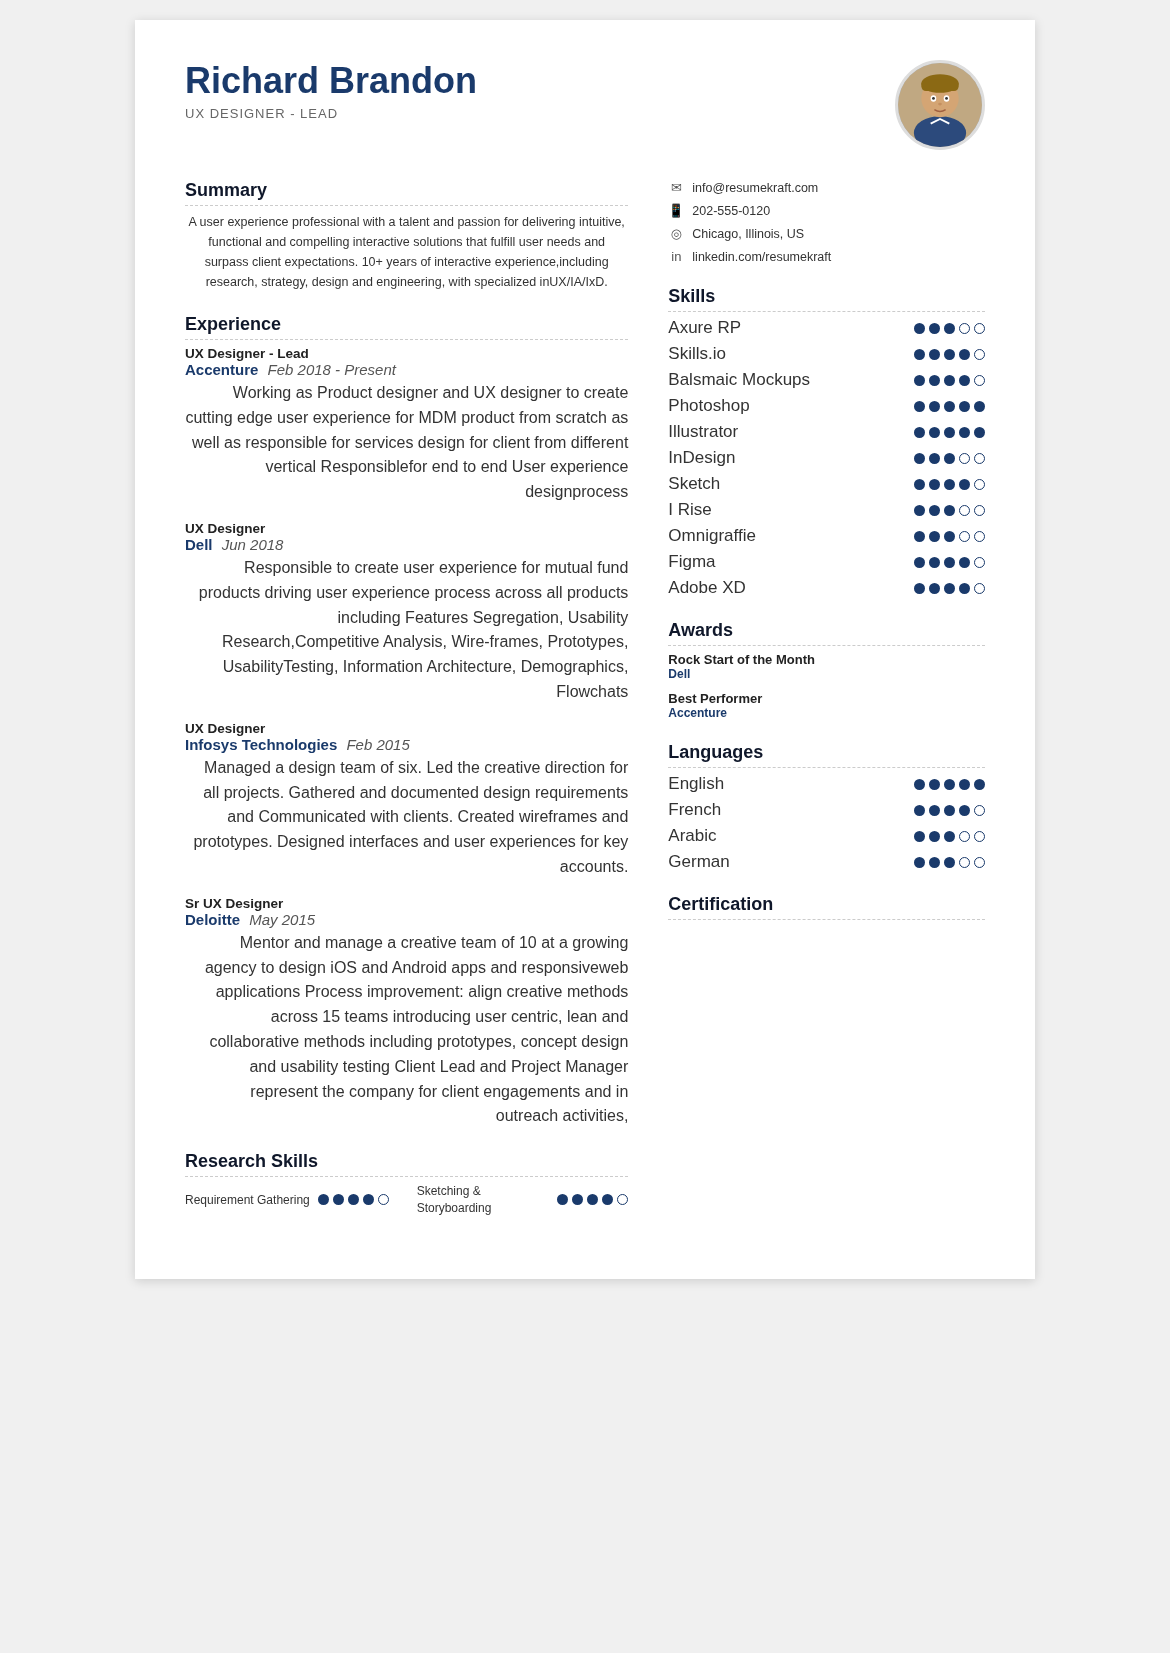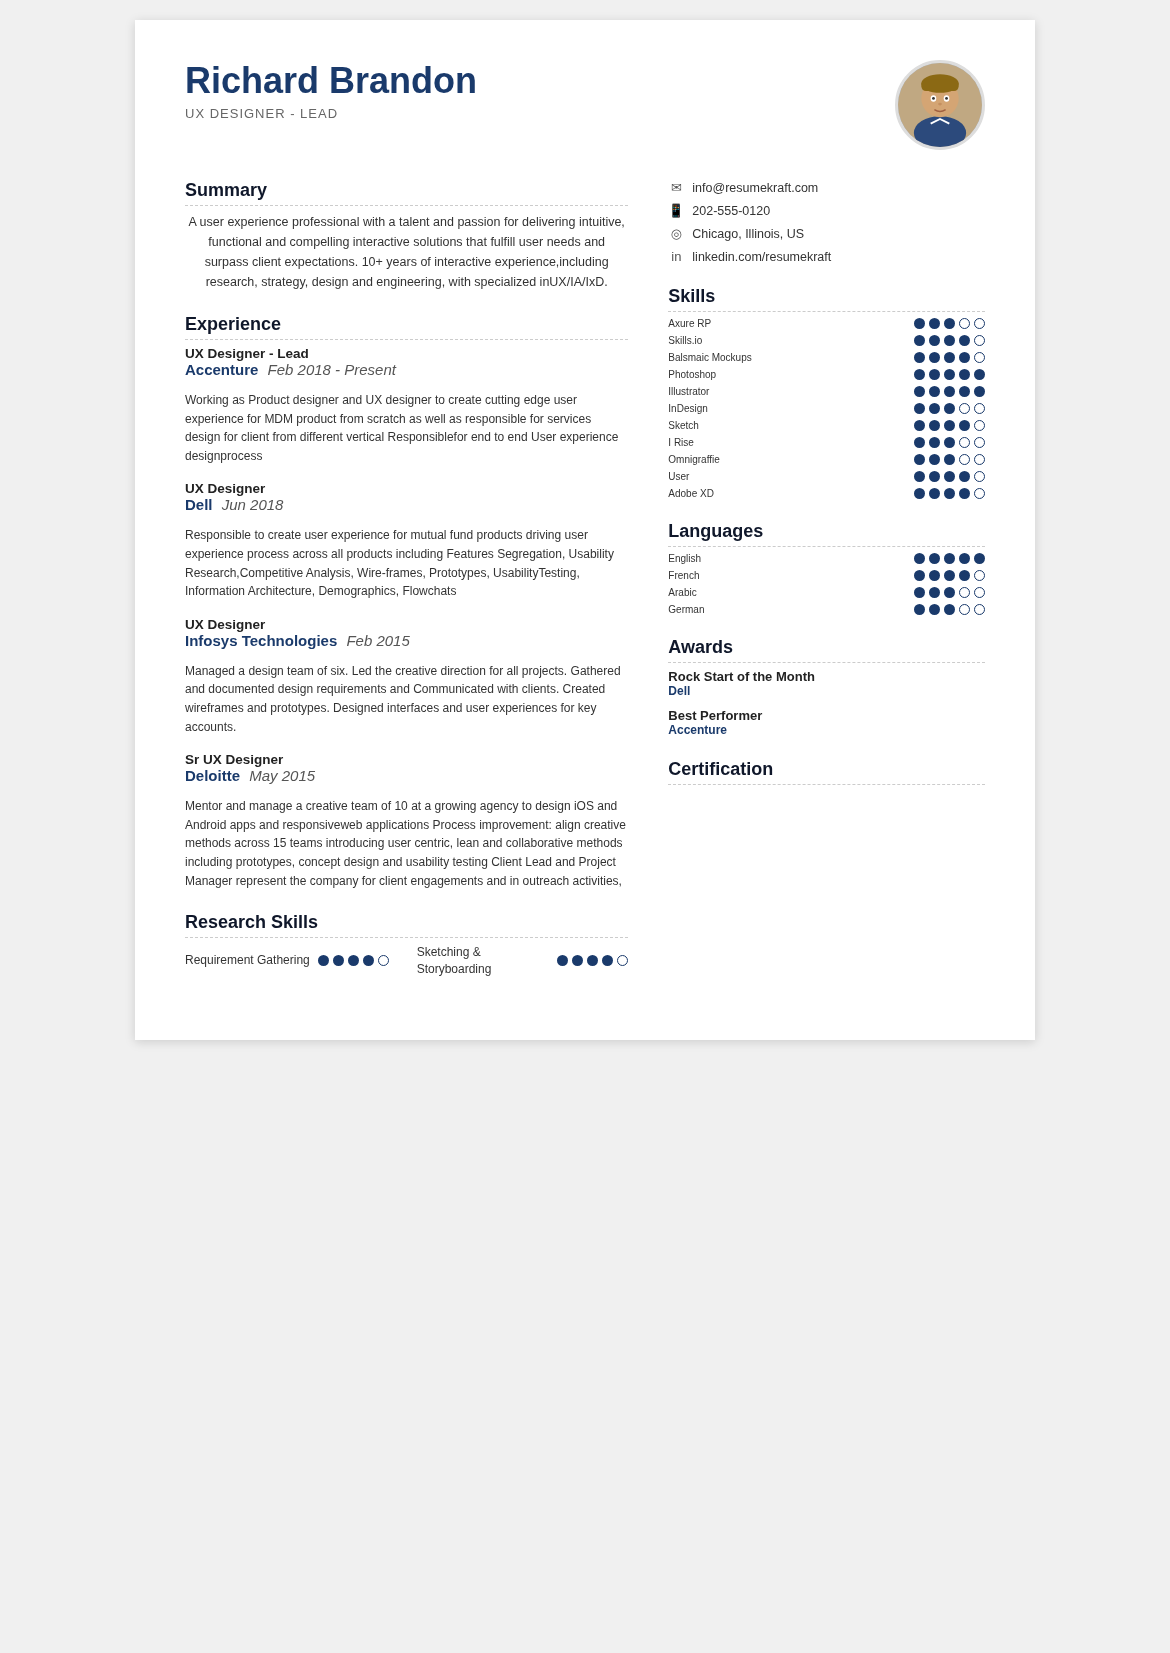--- a/index.html
+++ b/index.html
@@ -91,35 +91,36 @@
     .exp-company span.company-name {
       font-weight: bold;
       color: #1a3a6b;
     }
     .exp-company span.date {
       font-style: italic;
       color: #555;
       margin-left: 5px;
     }
     .exp-desc {
-      font-size: 12px;
+      font-size: 16px;
       color: #333;
       line-height: 1.55;
-      margin-top: 13px;
+      margin-top: 3px;
+      text-align: right;
     }
 
     
     .skill-item {
       display: flex;
       align-items: center;
       justify-content: space-between;
       margin-bottom: 6px;
     }
     .skill-name {
-      font-size: 10px;
+      font-size: 17px;
       color: #333;
       min-width: 90px;
     }
     .dots {
       display: flex;
       gap: 4px;
     }
     .dot {
       width: 11px;
       height: 11px;
@@ -395,82 +396,36 @@
               <div class="skill-name">Omnigraffie</div>
               <div class="dots">
                 <div class="dot filled"></div>
                 <div class="dot filled"></div>
                 <div class="dot filled"></div>
                 <div class="dot empty"></div>
                 <div class="dot empty"></div>
               </div>
             </div>
             <div class="skill-item">
-              <div class="skill-name">User</div>
+              <div class="skill-name">Figma</div>
               <div class="dots">
                 <div class="dot filled"></div>
                 <div class="dot filled"></div>
                 <div class="dot filled"></div>
                 <div class="dot filled"></div>
                 <div class="dot empty"></div>
               </div>
             </div>
             <div class="skill-item">
               <div class="skill-name">Adobe XD</div>
               <div class="dots">
                 <div class="dot filled"></div>
                 <div class="dot filled"></div>
                 <div class="dot filled"></div>
                 <div class="dot filled"></div>
-                <div class="dot empty"></div>
-              </div>
-            </div>
-          </div>
-      </div>
-
-      <div class="section">
-        <div class="section-title">Languages</div>
-        <div id="languages-container">
-            <div class="skill-item">
-              <div class="skill-name">English</div>
-              <div class="dots">
-                <div class="dot filled"></div>
-                <div class="dot filled"></div>
-                <div class="dot filled"></div>
-                <div class="dot filled"></div>
-                <div class="dot filled"></div>
-              </div>
-            </div>
-            <div class="skill-item">
-              <div class="skill-name">French</div>
-              <div class="dots">
-                <div class="dot filled"></div>
-                <div class="dot filled"></div>
-                <div class="dot filled"></div>
-                <div class="dot filled"></div>
-                <div class="dot empty"></div>
-              </div>
-            </div>
-            <div class="skill-item">
-              <div class="skill-name">Arabic</div>
-              <div class="dots">
-                <div class="dot filled"></div>
-                <div class="dot filled"></div>
-                <div class="dot filled"></div>
-                <div class="dot empty"></div>
-                <div class="dot empty"></div>
-              </div>
-            </div>
-            <div class="skill-item">
-              <div class="skill-name">German</div>
-              <div class="dots">
-                <div class="dot filled"></div>
-                <div class="dot filled"></div>
-                <div class="dot filled"></div>
-                <div class="dot empty"></div>
                 <div class="dot empty"></div>
               </div>
             </div>
           </div>
       </div>
 
       <div class="section">
         <div class="section-title">Awards</div>
         <div id="awards-container">
             <div class="award-item">
@@ -478,17 +433,63 @@
               <div class="award-org">Dell</div>
             </div>
             <div class="award-item">
               <div class="award-title">Best Performer</div>
               <div class="award-org">Accenture</div>
             </div>
           </div>
       </div>
 
       <div class="section">
+        <div class="section-title">Languages</div>
+        <div id="languages-container">
+            <div class="skill-item">
+              <div class="skill-name">English</div>
+              <div class="dots">
+                <div class="dot filled"></div>
+                <div class="dot filled"></div>
+                <div class="dot filled"></div>
+                <div class="dot filled"></div>
+                <div class="dot filled"></div>
+              </div>
+            </div>
+            <div class="skill-item">
+              <div class="skill-name">French</div>
+              <div class="dots">
+                <div class="dot filled"></div>
+                <div class="dot filled"></div>
+                <div class="dot filled"></div>
+                <div class="dot filled"></div>
+                <div class="dot empty"></div>
+              </div>
+            </div>
+            <div class="skill-item">
+              <div class="skill-name">Arabic</div>
+              <div class="dots">
+                <div class="dot filled"></div>
+                <div class="dot filled"></div>
+                <div class="dot filled"></div>
+                <div class="dot empty"></div>
+                <div class="dot empty"></div>
+              </div>
+            </div>
+            <div class="skill-item">
+              <div class="skill-name">German</div>
+              <div class="dots">
+                <div class="dot filled"></div>
+                <div class="dot filled"></div>
+                <div class="dot filled"></div>
+                <div class="dot empty"></div>
+                <div class="dot empty"></div>
+              </div>
+            </div>
+          </div>
+      </div>
+
+      <div class="section">
         <div class="section-title">Certification</div>
       </div>
     </div>
   </div>
 </div>
 
 </body></html>

